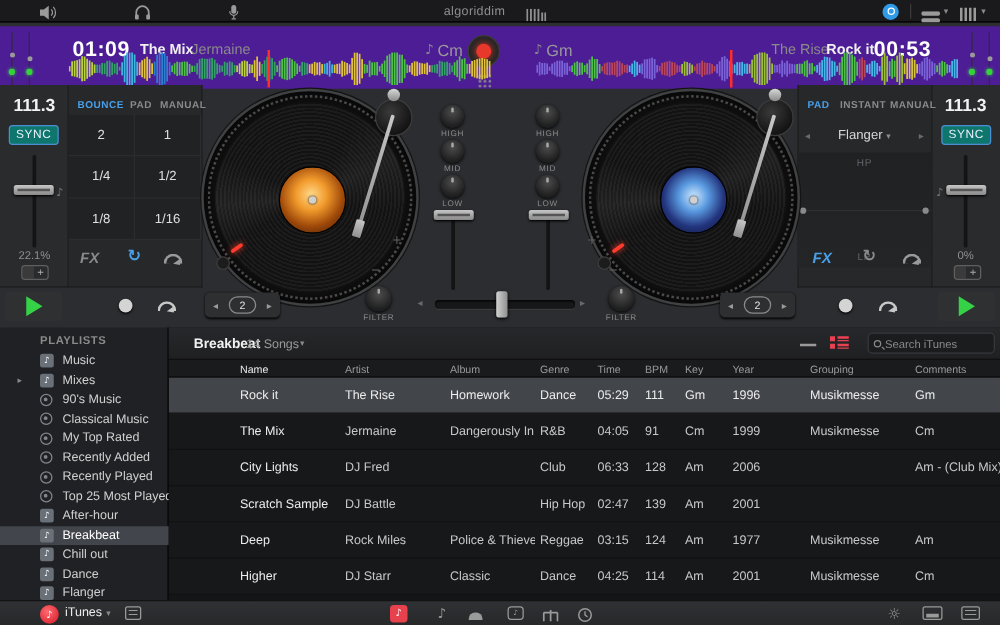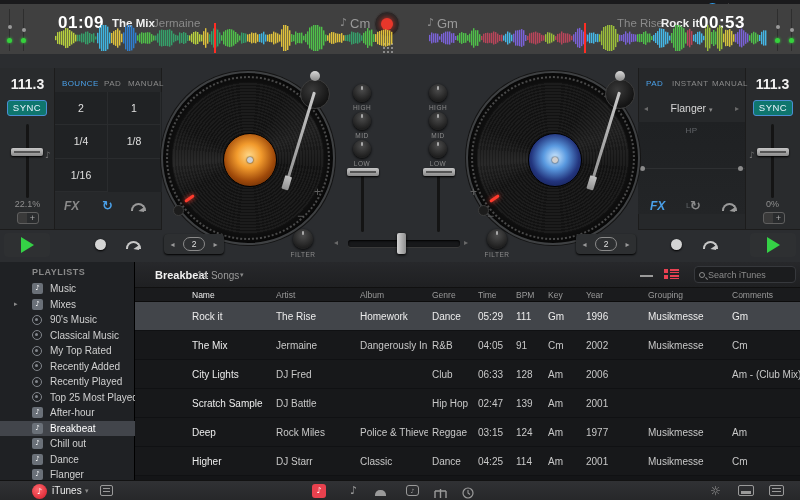--- a/index.html
+++ b/index.html
@@ -5,21 +5,21 @@
 *{margin:0;padding:0;box-sizing:border-box}
 html,body{width:800px;height:500px;background:#000;font-family:"Liberation Sans",sans-serif;overflow:hidden}
 .app{position:relative;width:800px;height:500px;background:#2b2d30;overflow:hidden;color:#ddd}
 .a{position:absolute}
 .nw{white-space:nowrap}
 
 .menubar{left:0;top:0;width:800px;height:18px;background:#1a1a1c;border-bottom:1px solid #000}
 .logo{font-size:10px;color:#8f8f8f;letter-spacing:.3px}
 .caret{font-size:7px;color:#8a8a8a;font-family:"DejaVu Sans",sans-serif}
 
-.wavehead{left:0;top:4px;width:800px;height:50px;background:#404040}
+.wavehead{left:0;top:21px;width:800px;height:50px;background:#4c1d95}
 .dtime{font-size:17px;font-weight:bold;color:#fff;letter-spacing:.5px}
 .dtitle{font-size:11.5px;font-weight:bold;color:#f0f0f0}
 .dartist{font-size:11.5px;color:#8a8a8a}
 .dkey{font-size:13px;color:#9a9a9a}
 .keynote{font-size:11px;color:#8a8a8a;font-family:"DejaVu Sans",sans-serif}
 .recbtn{width:26px;height:26px;border-radius:50%;background:#262626;border:1px solid #3c3c3c;display:flex;align-items:center;justify-content:center}
 .recbtn i{width:12px;height:12px;border-radius:50%;background:#e8372b;box-shadow:0 0 6px #e8372b}
 .playhead{width:1.5px;height:30px;background:#ff2d23}
 .vuline{width:1px;height:42px;background:#2e2e2e}
 .vudot{width:4px;height:4px;border-radius:50%;background:#9a9a9a}
@@ -33,21 +33,21 @@
 .bpm{font-size:14px;font-weight:bold;color:#f2f2f2;text-align:center}
 .syncbtn{width:40px;height:16px;border:1px solid #4a8fd4;border-radius:3px;background:#0f766e;color:#e8f2fc;font-size:9.5px;letter-spacing:.5px;text-align:center;line-height:14px}
 .vtrack{width:3px;background:#141414;border-radius:2px}
 .vhandle{width:32px;height:8px;background:linear-gradient(#c6c6c6,#8a8a8a);border-radius:2px;box-shadow:0 1px 2px #000}
 .vhandle:after{content:"";position:absolute;left:3px;right:3px;top:3px;height:1.5px;background:#555}
 .pitchval{font-size:9px;color:#8f8f8f;text-align:center}
 .notesm{font-size:9px;color:#777;font-family:"DejaVu Sans",sans-serif}
 .rangeicon{width:22px;height:12px;border:1px solid #5f5f5f;border-radius:3px;color:#aaa;font-size:9px;line-height:10px;text-align:right;padding-right:3px;background:linear-gradient(90deg,#3a3a3a 0 45%,transparent 45%)}
 .playbtn{width:46px;height:24px;background:#2e3032;border-radius:4px;display:flex;align-items:center;justify-content:center}
 .playtri{width:0;height:0;border-left:13px solid #35d146;border-top:8px solid transparent;border-bottom:8px solid transparent}
-.tab{font-size:8px;letter-spacing:.4px;color:#8a8a8a;font-weight:normal}
+.tab{font-size:8px;letter-spacing:.4px;color:#8a8a8a;font-weight:bold}
 .tab.on{color:#4aa0e8}
 .padgrid{left:55px;top:160px;width:107px;height:100px;background:#202224}
 .padcell{width:53px;height:33.3px;display:flex;align-items:center;justify-content:center;font-size:10.5px;color:#e0e0e0;border-right:1px solid #2a2c2e;border-bottom:1px solid #2a2c2e}
 .fxlabel{font-size:12px;font-weight:bold;font-style:italic;color:#8a8a8a}
 .fxlabel.on{color:#4aa0e8}
 .loopglyph{font-size:13px;font-weight:bold;color:#8a8a8a;font-family:"DejaVu Sans",sans-serif}
 .loopglyph.on{color:#4aa0e8}
 .arc{width:15px;height:8px;border:2px solid #9a9a9a;border-bottom:none;border-radius:10px 10px 0 0}
 .arc:after{content:"";position:absolute;right:-4px;top:3px;border:4px solid transparent;border-top-color:#9a9a9a;transform:rotate(-35deg)}
 .arc.lt{border-color:#c8c8c8}.arc.lt:after{border-top-color:#c8c8c8}
@@ -583,20 +583,21 @@
   <span class="a pitchval nw" style="left:745px;top:199px;width:55px">0%</span>
   <span class="a rangeicon" style="left:763px;top:212px">+</span>
 
   <span class="a tab on nw" style="left:62px;top:79px">BOUNCE</span>
   <span class="a tab nw" style="left:104px;top:79px">PAD</span>
   <span class="a tab nw" style="left:128px;top:79px">MANUAL</span>
   <div class="a padgrid" style="top:92px;height:100px;display:flex;flex-wrap:wrap">
     <div class="padcell">2</div>
     <div class="padcell">1</div>
     <div class="padcell">1/4</div>
+    <div class="padcell">1/2</div>
     <div class="padcell">1/8</div>
     <div class="padcell">1/16</div>
   </div>
   <span class="a fxlabel" style="left:64px;top:199px">FX</span>
   <span class="a loopglyph on" style="left:102px;top:198px">↻</span>
   <span class="a arc" style="left:131px;top:203px"></span>
 
   <span class="a tab on nw" style="left:646px;top:79px">PAD</span>
   <span class="a tab nw" style="left:672px;top:79px">INSTANT</span>
   <span class="a tab nw" style="left:712px;top:79px">MANUAL</span>
@@ -820,21 +821,21 @@
     <div class="trow">
       <span class="cg"></span>
       <span class="ca"><span class="art" style="background:linear-gradient(180deg,#f7b733 0%,#e07010 50%,#7a2d08 100%)"></span></span>
       <span class="cn tc">The Mix</span>
       <span class="car tc">Jermaine</span>
       <span class="cal tc">Dangerously In Love</span>
       <span class="cge tc">R&amp;B</span>
       <span class="cti tc">04:05</span>
       <span class="cbp tc">91</span>
       <span class="cke tc">Cm</span>
-      <span class="cye tc">2002</span>
+      <span class="cye tc">1999</span>
       <span class="cgr tc">Musikmesse</span>
       <span class="cco tc">Cm</span>
     </div>
     <div class="trow">
       <span class="cg"></span>
       <span class="ca"><span class="art" style="background:linear-gradient(180deg,#e0894a 0%,#b04560 55%,#5f2f80 100%)"></span></span>
       <span class="cn tc">City Lights</span>
       <span class="car tc">DJ Fred</span>
       <span class="cal tc"></span>
       <span class="cge tc">Club</span>

